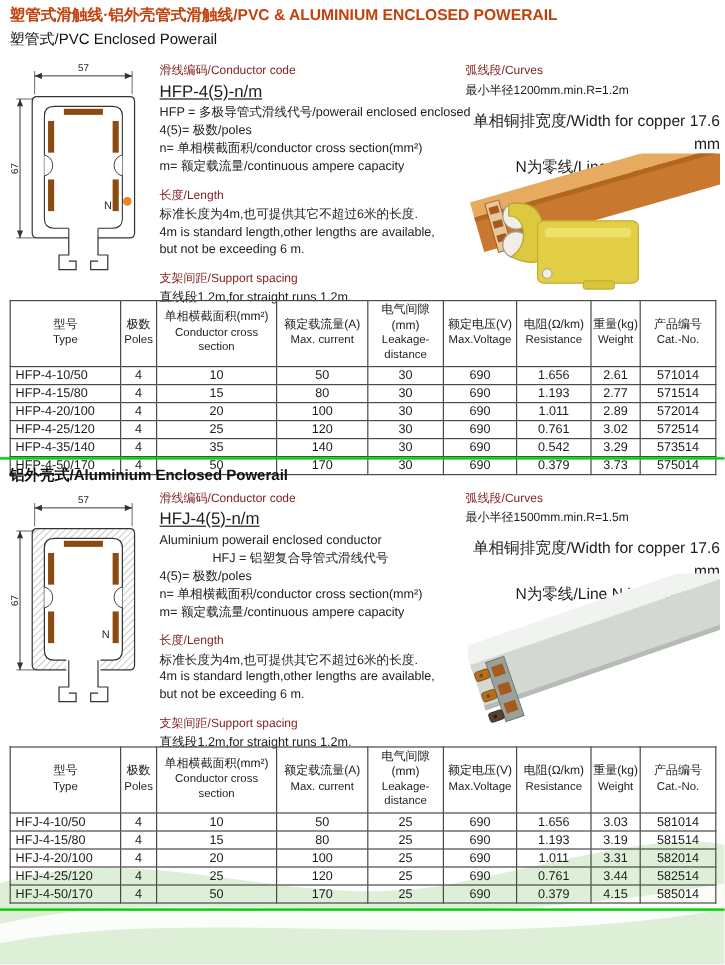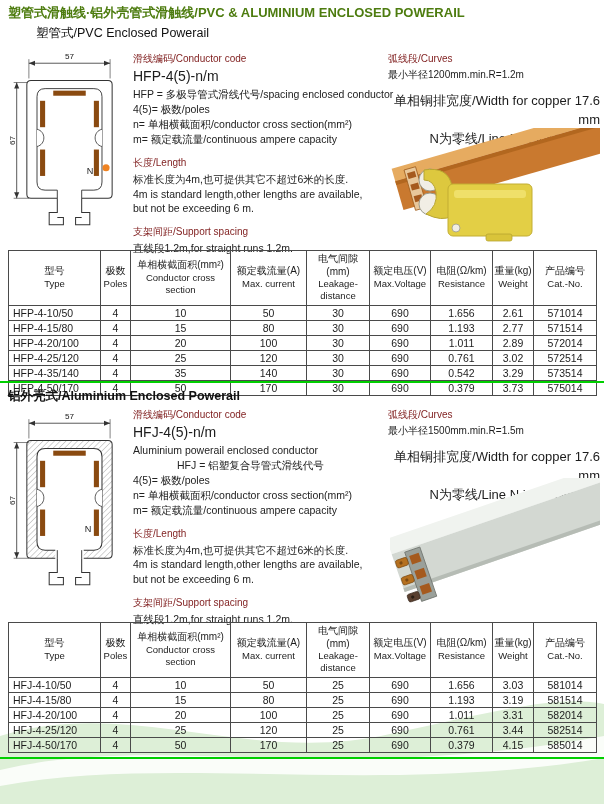--- a/index.html
+++ b/index.html
@@ -1,29 +1,29 @@
 <!DOCTYPE html>
 <html><head>
 <meta charset="utf-8">
 <style>
   * { margin:0; padding:0; box-sizing:border-box; }
   html,body { background:#fff; }
   body { font-family:"Liberation Sans","DejaVu Sans",sans-serif; color:#1c1c1c; }
   .page { position:relative; width:604px; height:804px; background:#fff; overflow:hidden; }
   .content { position:relative; z-index:1; }
 
-  .page-title { position:absolute; left:8px; top:4px; font-size:13px; font-weight:bold; color:#4d7c0f; white-space:nowrap; }
+  .page-title { position:absolute; left:8px; top:4px; font-size:13px; font-weight:bold; color:#c2410c; white-space:nowrap; }
   .sec-heading { position:absolute; left:8px; font-size:12.5px; color:#111; }
 
   .drawing { position:absolute; left:6px; width:128px; height:198px; }
   .text-col { position:absolute; left:133px; width:275px; }
   .right-col { position:absolute; left:388px; width:212px; }
 
   .h2 { font-size:10px; font-weight:normal; margin-bottom:2px; color:#7f1d1d; }
-  .code { font-size:14px; margin:2px 0 3px 0; }
+  .code { font-size:14px; margin:2px 0 3px 0;text-decoration:underline; }
   .code-lines div, .len-lines div, .small { font-size:10.5px; line-height:1.42; color:#222; }
   .code-lines div { white-space:nowrap; }
   .alu-col .code-lines > div:nth-child(2) { padding-left:44px; }
   .blk { margin-bottom:9px; }
   .curves-radius { font-size:10px; margin-bottom:10px; }
   .curves-note { font-size:13px; line-height:1.45;text-align:right; }
   .photo { position:absolute; left:390px; }
 
   table.spec { position:absolute; left:8px; width:588px; border-collapse:collapse; table-layout:fixed;
                text-align:center; background:transparent; }
@@ -44,21 +44,21 @@
 
   <svg class="wave" viewBox="0 0 604 130" preserveAspectRatio="none">
     <path d="M0,62 C130,22 250,92 390,60 C490,38 560,20 604,30 L604,130 L0,130 Z" fill="#ddefd7"></path>
     <path d="M0,96 C160,58 330,112 604,62 L604,84 C380,122 170,80 0,112 Z" fill="#ffffff" opacity="0.85"></path>
   </svg>
 
   <div class="content">
 
     <div class="page-title">塑管式滑触线·铝外壳管式滑触线/PVC &amp; ALUMINIUM ENCLOSED POWERAIL</div>
 
-    <div class="sec-heading" style="top:25px;margin-left:28px;">塑管式/PVC Enclosed Powerail</div>
+    <div class="sec-heading" style="top:25px;">塑管式/PVC Enclosed Powerail</div>
 
     <svg class="drawing" style="top:48px;" viewBox="0 0 125 195">
       <line x1="22" y1="15" x2="102" y2="15" stroke="#333" stroke-width="0.8"></line>
       <polygon points="22,15 28,12.5 28,17.5" fill="#333"></polygon>
       <polygon points="102,15 96,12.5 96,17.5" fill="#333"></polygon>
       <line x1="22" y1="11" x2="22" y2="30" stroke="#333" stroke-width="0.6"></line>
       <line x1="102" y1="11" x2="102" y2="30" stroke="#333" stroke-width="0.6"></line>
       <text x="62" y="11" font-size="8" text-anchor="middle" fill="#222">57</text>
       <line x1="10" y1="34" x2="10" y2="148" stroke="#333" stroke-width="0.8"></line>
       <polygon points="10,34 7.5,40 12.5,40" fill="#333"></polygon>
@@ -82,21 +82,21 @@
       <circle cx="98" cy="118" r="3.5" fill="#ef8322"></circle>
       <text x="79" y="124" font-size="9" fill="#222">N</text>
     </svg>
 
     <div class="text-col" style="top:52px;">
       <div class="blk">
         <div class="h2">滑线编码/Conductor code</div>
         <div class="code">HFP-4(5)-n/m</div>
         <div class="code-lines">
 
-        <div>HFP = 多极导管式滑线代号/spacing enclosed conductor</div>
+        <div>HFP = 多极导管式滑线代号/powerail enclosed enclosed</div>
             <div>4(5)= 极数/poles</div>
             <div>n= 单相横截面积/conductor cross section(mm²)</div>
             <div>m= 额定载流量/continuous ampere capacity</div>
           </div>
       </div>
       <div class="blk">
         <div class="h2">长度/Length</div>
         <div class="len-lines">
 
         <div>标准长度为4m,也可提供其它不超过6米的长度.</div>

